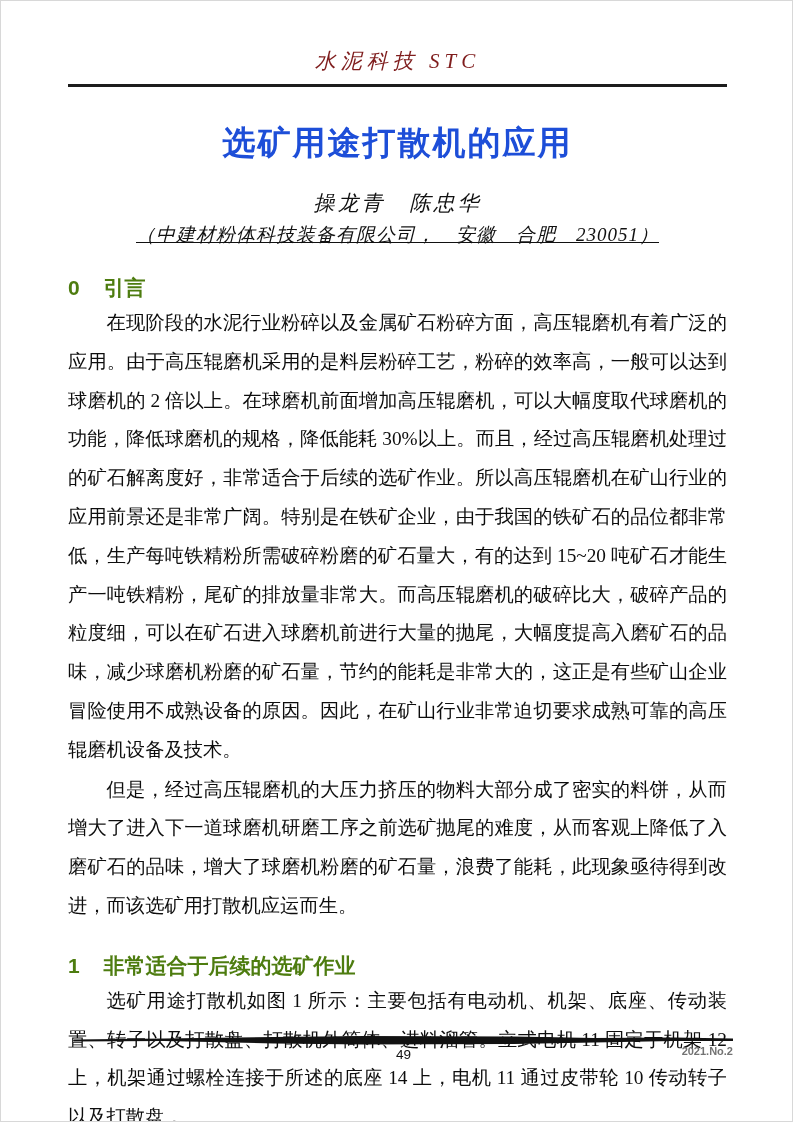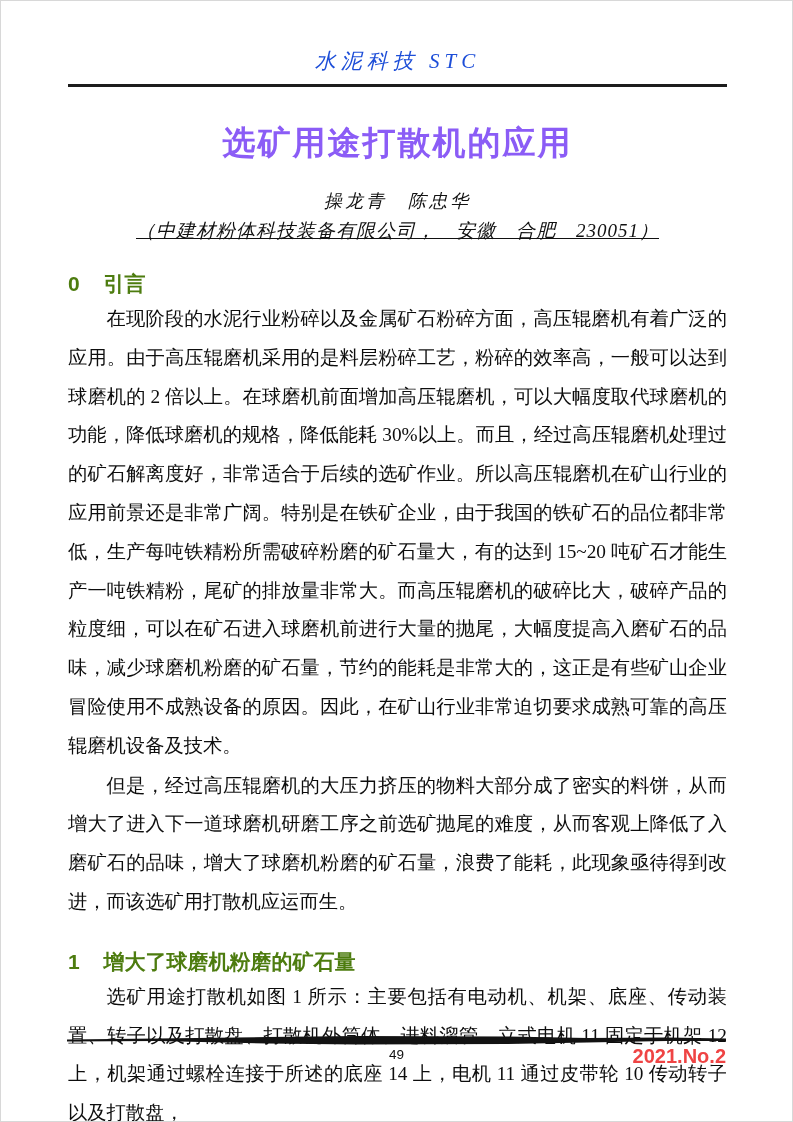--- a/index.html
+++ b/index.html
@@ -20,40 +20,40 @@
     top: 0;
     width: 659px;
   }
   .journal-title {
     padding-top: 46px;
     text-align: center;
     font-size: 21px;
     font-style: italic;
     letter-spacing: 5px;
     font-family: "Liberation Serif", "DejaVu Serif", serif;
-    color: #1d4ed8;
+    color: #7f1d1d;
   }
   .header-rule {
     margin-top: 9px;
     height: 3px;
     background: #1c1c1c;
   }
   .article-title {
     margin-top: 34px;
     text-align: center;
     font-size: 33px;
     font-weight: bold;
     letter-spacing: 2px;
     font-family: "Liberation Sans", "DejaVu Sans", sans-serif;
-    color: #8b5cf6;
+    color: #1d4ed8;
   }
   .authors {
     margin-top: 23px;
     text-align: center;
-    font-size: 18px;
+    font-size: 21px;
     font-style: italic;
     letter-spacing: 3px;
     color: #111;
   }
   .affiliation {
     margin-top: 5px;
     text-align: center;
     font-size: 19px;
     font-style: italic;
     letter-spacing: 1px;
@@ -73,40 +73,40 @@
   .body-paragraph {
     margin: 1px 0 0 0;
     font-size: 19.3px;
     line-height: 38.8px;
     text-align: justify;
     text-indent: 2em;
     color: #0d0d0d;
   }
   .footer {
     position: absolute;
-    left: 66px;
+    left: 73px;
     top: 1034px;
     width: 659px;
     font-family: "Liberation Sans", "DejaVu Sans", sans-serif;
   }
   .footer-rule-svg { display: block; width: 659px; height: 11px; }
   .footer-row { position: relative; width: 659px; margin-top: 1px; }
   .page-number {
     width: 100%;
     text-align: center;
     font-size: 13.5px;
     color: #111;
   }
   .issue-label {
     position: absolute;
     right: 0;
     top: -2px;
-    font-size: 20px;
+    font-size: 11px;
     font-weight: 600;
-    color: #ef4444;
+    color: #737373;
   }
 </style>
 </head>
 <body>
 
 <div class="page">
   <div class="content">
 
     <div class="journal-title">水泥科技 STC</div>
 
@@ -122,21 +122,21 @@
       <span class="sec-num">0</span>
       <span class="sec-title">引言</span>
     </div>
 
     <p class="body-paragraph">在现阶段的水泥行业粉碎以及金属矿石粉碎方面，高压辊磨机有着广泛的应用。由于高压辊磨机采用的是料层粉碎工艺，粉碎的效率高，一般可以达到球磨机的 2 倍以上。在球磨机前面增加高压辊磨机，可以大幅度取代球磨机的功能，降低球磨机的规格，降低能耗 30%以上。而且，经过高压辊磨机处理过的矿石解离度好，非常适合于后续的选矿作业。所以高压辊磨机在矿山行业的应用前景还是非常广阔。特别是在铁矿企业，由于我国的铁矿石的品位都非常低，生产每吨铁精粉所需破碎粉磨的矿石量大，有的达到 15~20 吨矿石才能生产一吨铁精粉，尾矿的排放量非常大。而高压辊磨机的破碎比大，破碎产品的粒度细，可以在矿石进入球磨机前进行大量的抛尾，大幅度提高入磨矿石的品味，减少球磨机粉磨的矿石量，节约的能耗是非常大的，这正是有些矿山企业冒险使用不成熟设备的原因。因此，在矿山行业非常迫切要求成熟可靠的高压辊磨机设备及技术。</p>
 
     <p class="body-paragraph">但是，经过高压辊磨机的大压力挤压的物料大部分成了密实的料饼，从而增大了进入下一道球磨机研磨工序之前选矿抛尾的难度，从而客观上降低了入磨矿石的品味，增大了球磨机粉磨的矿石量，浪费了能耗，此现象亟待得到改进，而该选矿用打散机应运而生。</p>
 
     <div class="section-heading">
       <span class="sec-num">1</span>
-      <span class="sec-title">增大了球磨机粉磨的矿石量</span>
+      <span class="sec-title">非常适合于后续的选矿作业</span>
     </div>
 
     <p class="body-paragraph">选矿用途打散机如图 1 所示：主要包括有电动机、机架、底座、传动装置、转子以及打散盘、打散机外筒体、进料溜管。立式电机 11 固定于机架 12 上，机架通过螺栓连接于所述的底座 14 上，电机 11 通过皮带轮 10 传动转子以及打散盘，</p>
 
   </div>
 
   <div class="footer">
     <svg class="footer-rule-svg" viewBox="0 0 659 11" preserveAspectRatio="none" xmlns="http://www.w3.org/2000/svg">
       <polygon fill="#121212" points="0,4.5 90,3.5 200,2 290,1 440,1.5 520,3 600,2.5 659,3.5 659,6 600,6 520,7.5 440,9 290,9.5 200,8.5 90,6 0,6.5"></polygon>
     </svg>

